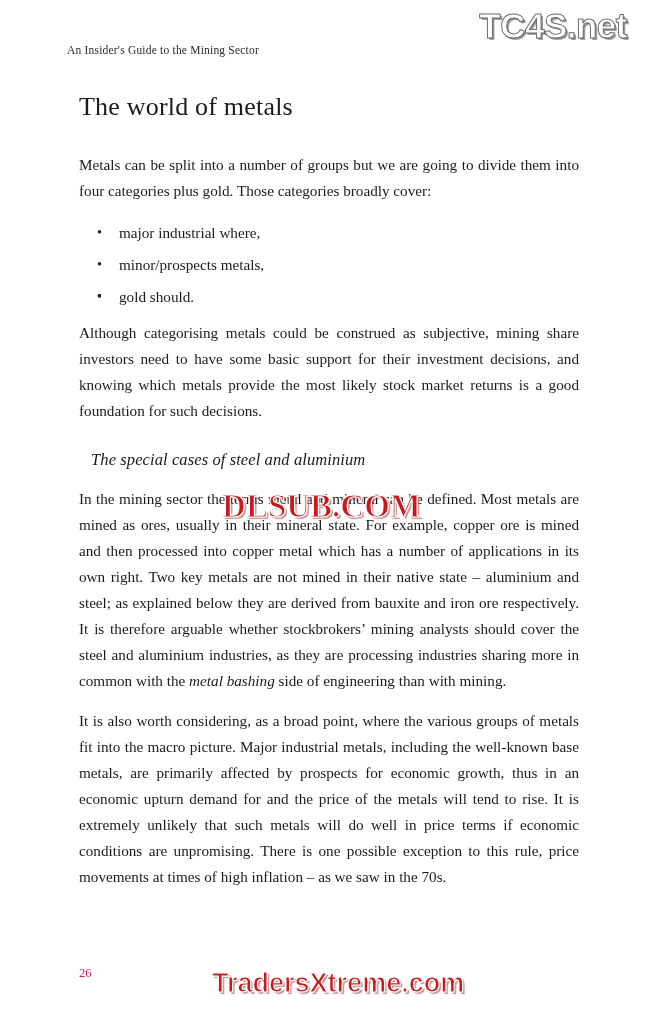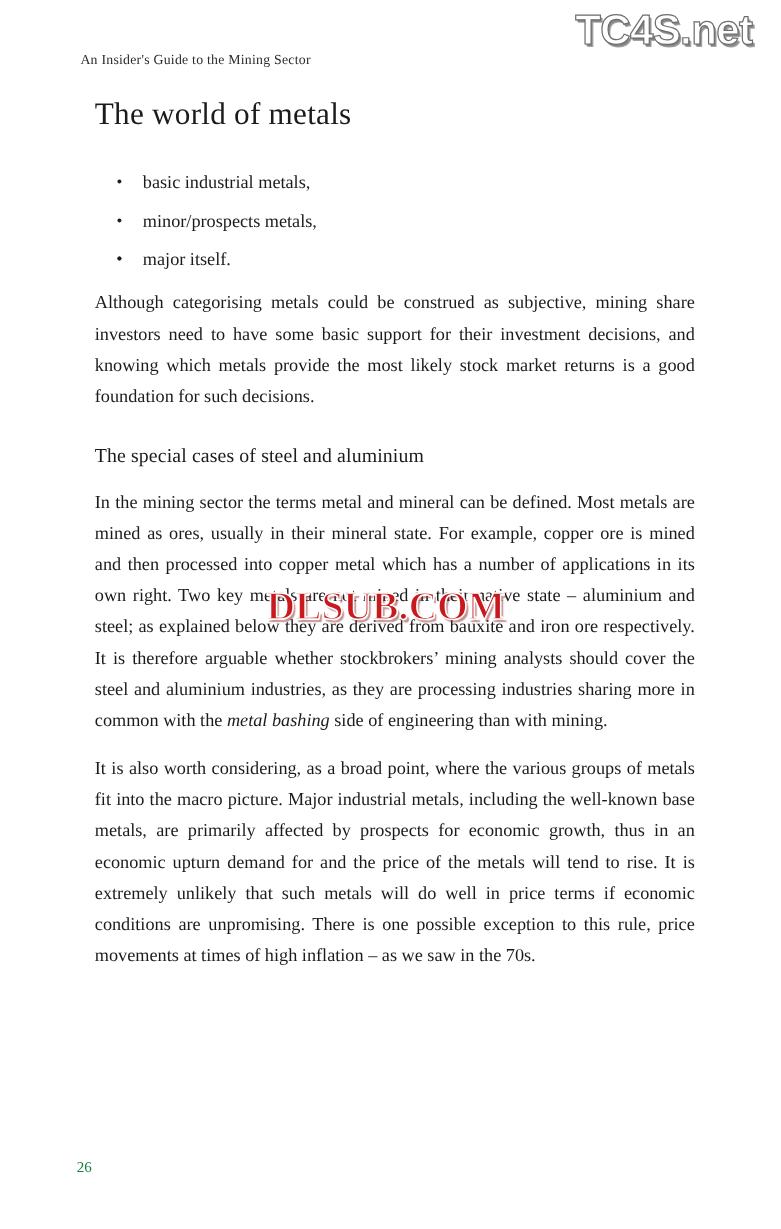--- a/index.html
+++ b/index.html
@@ -47,38 +47,39 @@
     top: 44px;
     font-size: 11.5px;
     letter-spacing: 0.2px;
     color: #2b2b2b;
   }
 
   
   .content {
     position: absolute;
     left: 79px;
-    top: 80px;
+    top: 92px;
     width: 500px;
   }
 
   h1.chapter-title {
     font-size: 26px;
     font-weight: normal;
     margin: 0 0 30px 0;
     letter-spacing: 0.2px;
     color: #1b1b1b;
   }
 
   h2.sub-head {
     font-size: 16.5px;
     font-weight: normal;
-    margin: 26px 0 16px 0;
+    margin: 26px 0 16px 12px;
     color: #1b1b1b;
     letter-spacing: 0.1px;
+    font-style: italic;
   }
 
   p.para {
     font-size: 15.2px;
     line-height: 26px;
     margin: 0 0 14px 0;
     text-align: justify;
     color: #1b1b1b;
   }
 
@@ -120,24 +121,24 @@
     text-shadow:
       0 0 2px #ffffff,
       2px 2px 1px rgba(120,0,0,0.45);
     white-space: nowrap;
     pointer-events: none;
   }
 
   
   .page-number {
     position: absolute;
-    left: 64px;
+    left: 79px;
     top: 966px;
     font-size: 12.5px;
-    color: #15803d;
+    color: #be185d;
   }
 
   .wm-bottom {
     position: absolute;
     left: 50%;
     top: 968px;
     transform: translateX(-45%);
     font-family: "Liberation Sans", sans-serif;
     font-weight: bold;
     font-size: 27px;
@@ -155,48 +156,50 @@
 <div class="page">
 
   <div class="wm-top">TC4S.net</div>
 
   <div class="running-head">An Insider's Guide to the Mining Sector</div>
 
   <div class="content">
 
     <h1 class="chapter-title">The world of metals</h1>
 
+    <p class="para">Metals can be split into a number of groups but we are going to divide them into four categories plus gold. Those categories broadly cover:</p>
 
     <ul class="bullets">
       <li>
         <span class="dot">•</span>
-        <span>basic industrial metals,</span>
+        <span>major industrial where,</span>
       </li>
       <li>
         <span class="dot">•</span>
         <span>minor/prospects metals,</span>
       </li>
       <li>
         <span class="dot">•</span>
       </li>
       <li>
         <span class="dot">•</span>
-        <span>major itself.</span>
+        <span>gold should.</span>
       </li>
     </ul>
 
     <p class="para">Although categorising metals could be construed as subjective, mining share investors need to have some basic support for their investment decisions, and knowing which metals provide the most likely stock market returns is a good foundation for such decisions.</p>
 
     <h2 class="sub-head">The special cases of steel and aluminium</h2>
 
     <p class="para"><span>In the mining sector the terms metal and mineral can be defined. Most metals are mined as ores, usually in their mineral state. For example, copper ore is mined and then processed into copper metal which has a number of applications in its own right. Two key metals are not mined in their native state – aluminium and steel; as explained below they are derived from bauxite and iron ore respectively. It is therefore arguable whether stockbrokers’ mining analysts should cover the steel and aluminium industries, as they are processing industries sharing more in common with the </span><em class="italic">metal bashing</em><span> side of engineering than with mining.</span></p>
 
 
     <p class="para">It is also worth considering, as a broad point, where the various groups of metals fit into the macro picture. Major industrial metals, including the well-known base metals, are primarily affected by prospects for economic growth, thus in an economic upturn demand for and the price of the metals will tend to rise. It is extremely unlikely that such metals will do well in price terms if economic conditions are unpromising. There is one possible exception to this rule, price movements at times of high inflation – as we saw in the 70s.</p>
 
   </div>
 
   <div class="wm-center">DLSUB.COM</div>
 
   <div class="page-number">26</div>
 
+  <div class="wm-bottom">TradersXtreme.com</div>
 
 </div>
 
 </body></html>

